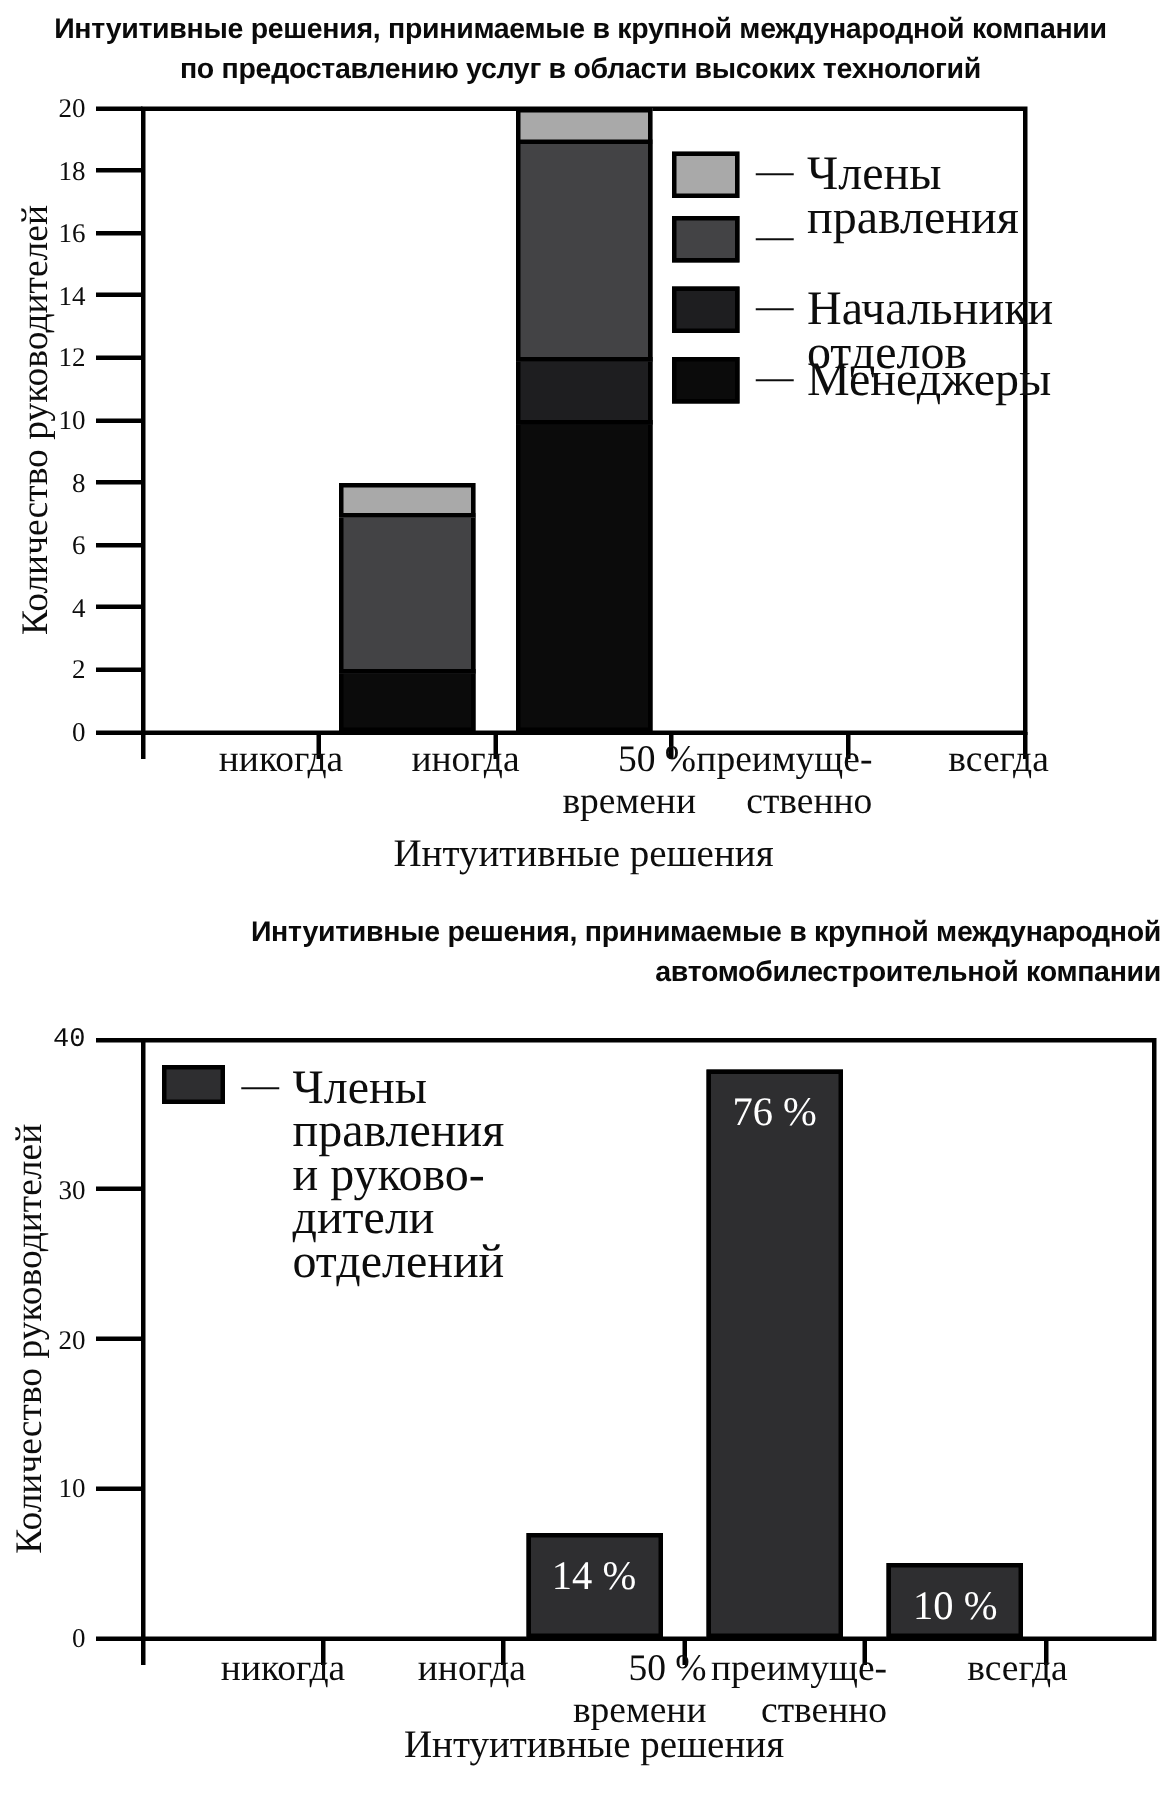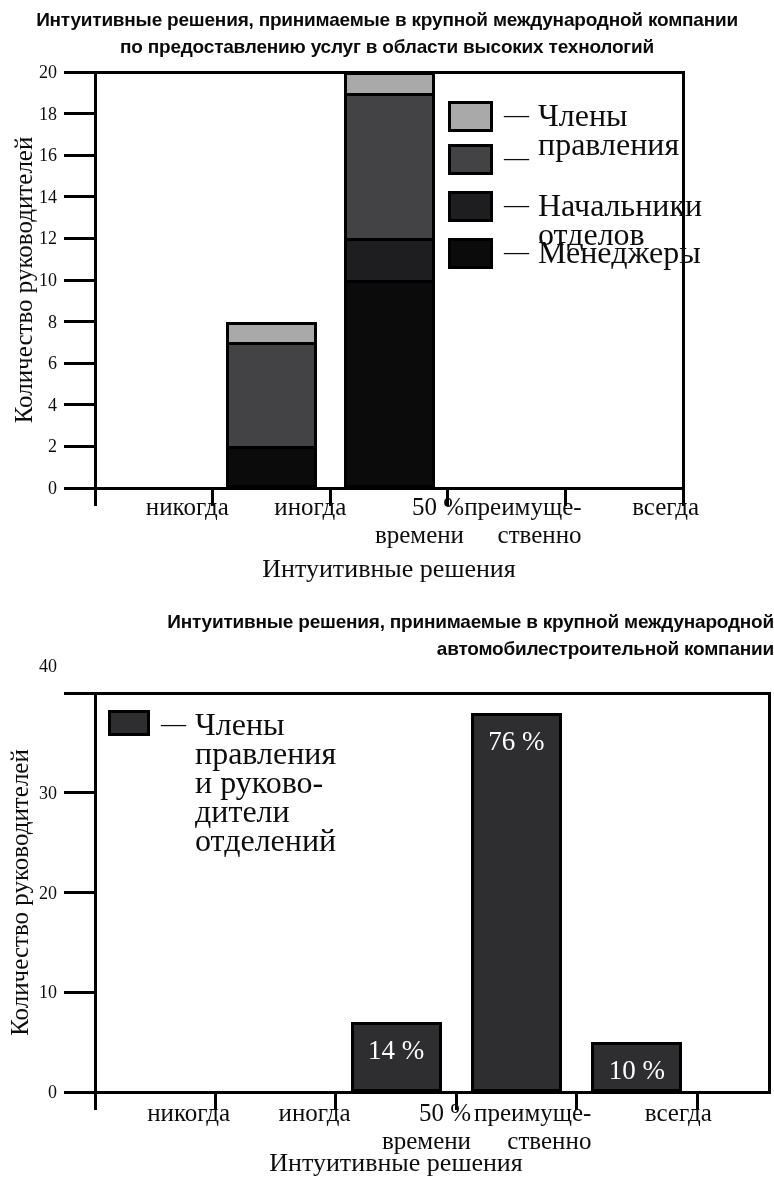--- a/index.html
+++ b/index.html
@@ -120,21 +120,21 @@
       <div class="frame" style="left: 93.5px; top: 691.5px; width: 677px; height: 402px;"></div>
       <div class="tick" style="left: 64px; top: 1090.5px; width: 31px; height: 3px;"></div>
       <div class="yticklab" style="left: 7px; top: 1076px; width: 50px; height: 32px; line-height: 32px;">0</div>
       <div class="tick" style="left: 64px; top: 990.75px; width: 31px; height: 3px;"></div>
       <div class="yticklab" style="left: 7px; top: 976.25px; width: 50px; height: 32px; line-height: 32px;">10</div>
       <div class="tick" style="left: 64px; top: 891px; width: 31px; height: 3px;"></div>
       <div class="yticklab" style="left: 7px; top: 876.5px; width: 50px; height: 32px; line-height: 32px;">20</div>
       <div class="tick" style="left: 64px; top: 791.25px; width: 31px; height: 3px;"></div>
       <div class="yticklab" style="left: 7px; top: 776.75px; width: 50px; height: 32px; line-height: 32px;">30</div>
       <div class="tick" style="left: 64px; top: 691.5px; width: 31px; height: 3px;"></div>
-      <div class="yticklab" style="left: 7px; top: 650px; width: 50px; height: 32px; line-height: 32px;">40</div>
+      <div class="yticklab" style="left: 7px; top: 677px; width: 50px; height: 32px; line-height: 32px; font-family: Liberation Mono, monospace;">40</div>
       <div class="tick" style="left: 93.5px; top: 1092px; width: 3px; height: 18px;"></div>
       <div class="tick" style="left: 213.9px; top: 1092px; width: 3px; height: 18px;"></div>
       <div class="tick" style="left: 334.3px; top: 1092px; width: 3px; height: 18px;"></div>
       <div class="tick" style="left: 454.7px; top: 1092px; width: 3px; height: 18px;"></div>
       <div class="tick" style="left: 575.1px; top: 1092px; width: 3px; height: 18px;"></div>
       <div class="tick" style="left: 695.5px; top: 1092px; width: 3px; height: 18px;"></div>
       <div class="catlab" style="left: 80.2px; top: 1099px; width: 150px;">никогда</div>
       <div class="catlab" style="left: 200.6px; top: 1099px; width: 150px;">иногда</div>
       <div class="seg" style="left: 350.5px; top: 1022.17px; width: 91px; height: 69.825px; background: rgb(46, 46, 48);"></div>
       <div class="barlab" style="left: 350.5px; top: 1035.17px; width: 91px;">14 %</div>

